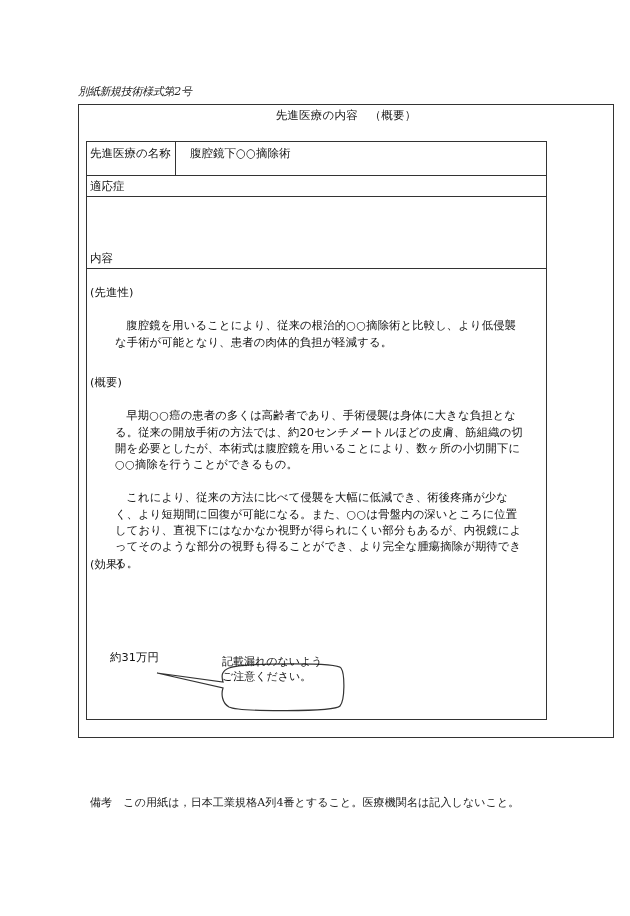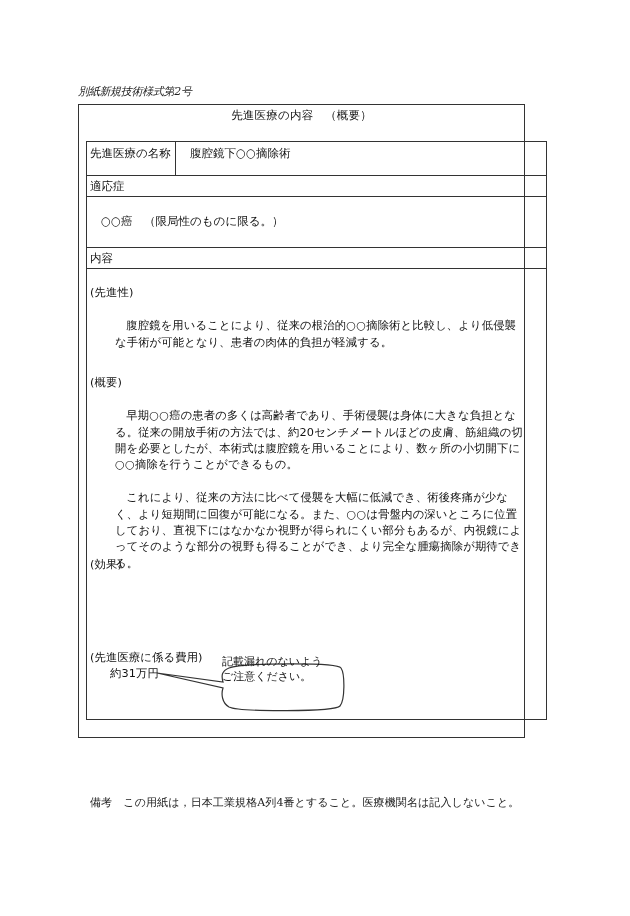--- a/index.html
+++ b/index.html
@@ -1,20 +1,20 @@
 <!DOCTYPE html>
 <html><head>
   <meta charset="utf-8">
   <style>
     html, body { margin: 0; padding: 0; background: #ffffff; }
     body { width: 630px; height: 916px; position: relative; overflow: hidden;
            font-family: "DejaVu Sans", sans-serif; color: #111; }
     .serif { font-family: "DejaVu Serif", serif; }
     .form-number { position: absolute; left: 78px; top: 84px; font-size: 11px; color: #222; letter-spacing: -0.3px; font-style: italic; }
-    .outer-box { position: absolute; left: 78px; top: 104px; width: 447px; height: 634px;
+    .outer-box { position: absolute; left: 78px; top: 104px; width: 536px; height: 634px;
                  border: 1.5px solid #333; box-sizing: border-box; }
     .form-title { position: absolute; left: 0; right: 0; top: 3px; text-align: center; font-size: 11.5px; letter-spacing: 0.2px; }
     .inner-table { position: absolute; left: 7px; top: 36px; width: 461px; height: 579px;
                    border: 1.5px solid #333; box-sizing: border-box; }
     .row { position: absolute; left: 0; right: 0; border-bottom: 1.2px solid #333; box-sizing: border-box; }
     .cell-label { position: absolute; font-size: 11.5px; }
     .name-divider { position: absolute; left: 88px; top: 0; bottom: 0; border-left: 1.2px solid #333; }
     .para { position: absolute; left: 3px; width: 452px; font-size: 11.3px; line-height: 16.3px; letter-spacing: 0.15px; }
     .para .body { padding-left: 8px; }
     .para .body p { margin: 17px; text-indent: 1em; }
@@ -34,23 +34,20 @@
     <div class="row" style="top:34px; height:21px;">
       <div class="cell-label" style="left:3px; top:3px;">適応症</div>
     </div>
 
     <div class="row" style="top:0; height:34px;">
       <div class="cell-label" style="left:3px; top:4px;">先進医療の名称</div>
       <div class="name-divider"></div>
       <div class="cell-label" style="left:103px; top:4px;">腹腔鏡下○○摘除術</div>
     </div>
 
-    <div class="row" style="top:55px; height:51px;">
-      <div class="cell-label" style="left:14px; top:17px;">○○癌　（限局性のものに限る。）</div>
-    </div>
 
     <div class="row" style="top:106px; height:21px;">
       <div class="cell-label" style="left:3px; top:3px;">内容</div>
     </div>
 
     <div class="para" style="top:143px;">
       <div>(先進性)</div>
       <div class="body">
         <p>腹腔鏡を用いることにより、従来の根治的○○摘除術と比較し、より低侵襲な手術が可能となり、患者の肉体的負担が軽減する。</p>
       </div>
@@ -62,21 +59,20 @@
         <p>早期○○癌の患者の多くは高齢者であり、手術侵襲は身体に大きな負担となる。従来の開放手術の方法では、約20センチメートルほどの皮膚、筋組織の切開を必要としたが、本術式は腹腔鏡を用いることにより、数ヶ所の小切開下に○○摘除を行うことができるもの。</p>
         <p>これにより、従来の方法に比べて侵襲を大幅に低減でき、術後疼痛が少なく、より短期間に回復が可能になる。また、○○は骨盤内の深いところに位置しており、直視下にはなかなか視野が得られにくい部分もあるが、内視鏡によってそのような部分の視野も得ることができ、より完全な腫瘍摘除が期待できる。</p>
       </div>
     </div>
 
     <div class="para" style="top:415px;">
       <div>(効果)</div>
     </div>
 
     <div class="para" style="top:508px;">
-      <div>(先進医療に係る費用)</div>
       <div style="padding-left:20px;">約31万円</div>
     </div>
 
     <svg style="position:absolute; left:60px; top:518px;" width="200" height="56" viewBox="0 0 200 56">
       <path d="M 82 8 C 95 3, 190 2, 194 8 C 198 14, 198 40, 193 46 C 188 52, 92 52, 82 47 C 75 43, 74 34, 76 28 L 10 13 L 76 22 C 74 15, 75 11, 82 8 Z" fill="#ffffff" stroke="#333" stroke-width="1.2"></path>
     </svg>
     <div class="bubble-text">
       <div>記載漏れのないよう</div>
       <div>ご注意ください。</div>
     </div>

